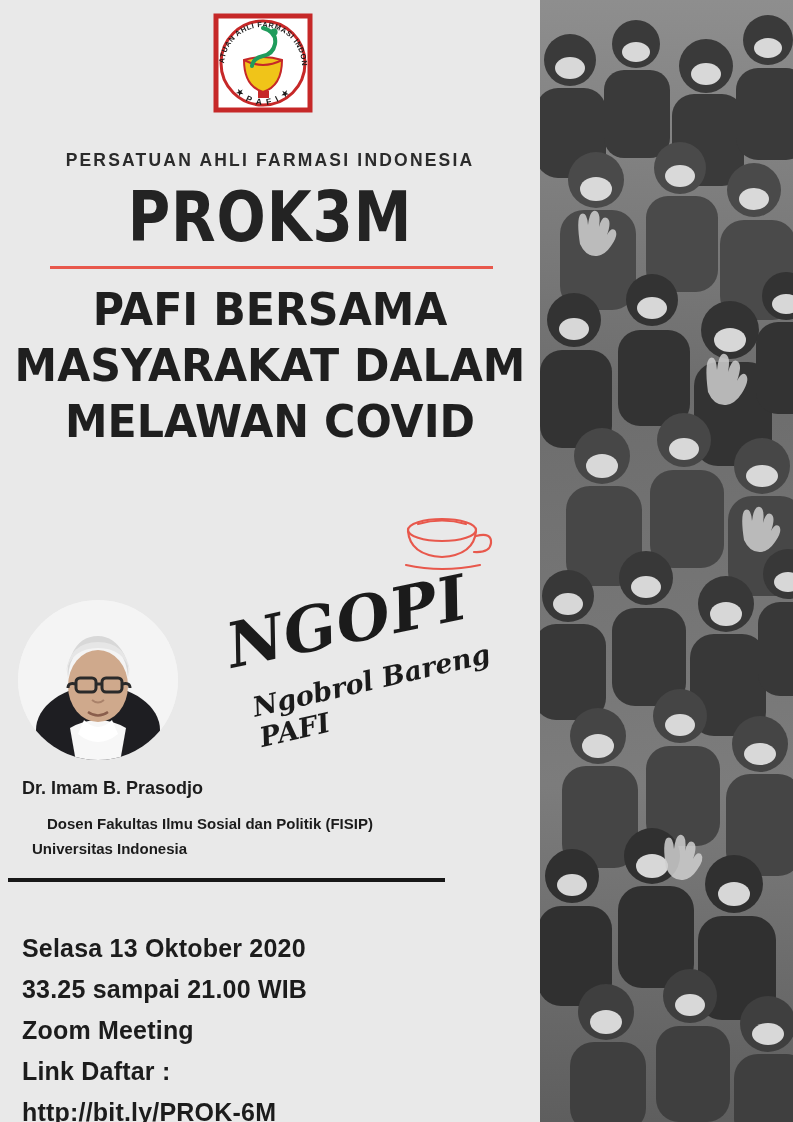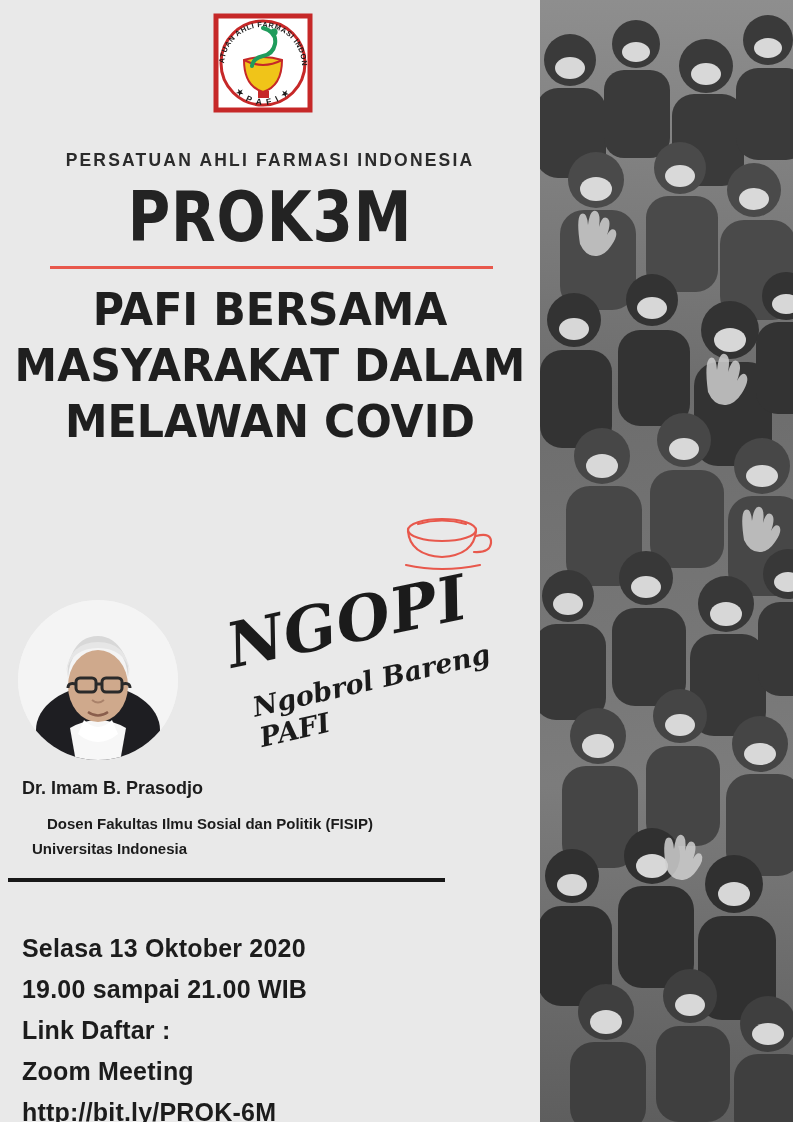--- a/index.html
+++ b/index.html
@@ -275,23 +275,23 @@
       <path d="M70 112 q10 7 20 0" fill="none" stroke="#8a5e4c" stroke-width="2.5"></path>
     </svg>
   </div>
   <div class="speaker-name">Dr. Imam B. Prasodjo</div>
   <div class="speaker-role1">Dosen Fakultas Ilmu Sosial dan Politik (FISIP)</div>
   <div class="speaker-role2">Universitas Indonesia</div>
   <div class="rule-black"></div>
 
   <div class="details">
     <div>Selasa 13 Oktober 2020</div>
-    <div>19.00 sampai 21.00 WIB</div>
+    <div>33.25 sampai 21.00 WIB</div>
+    <div>Zoom Meeting</div>
     <div>Link Daftar :</div>
-    <div>Zoom Meeting</div>
     <div>http://bit.ly/PROK-6M</div>
   </div>
 
   <div class="photo-strip">
     <div class="crowd">
       <svg class="crowd-layer" width="253" height="1122" viewBox="0 0 253 1122" preserveAspectRatio="xMidYMid slice" aria-hidden="true">
         <defs>
           <linearGradient id="gbg" x1="0" y1="0" x2="0" y2="1">
             <stop offset="0%" stop-color="#8e8e8e"></stop>
             <stop offset="35%" stop-color="#6d6d6d"></stop>

